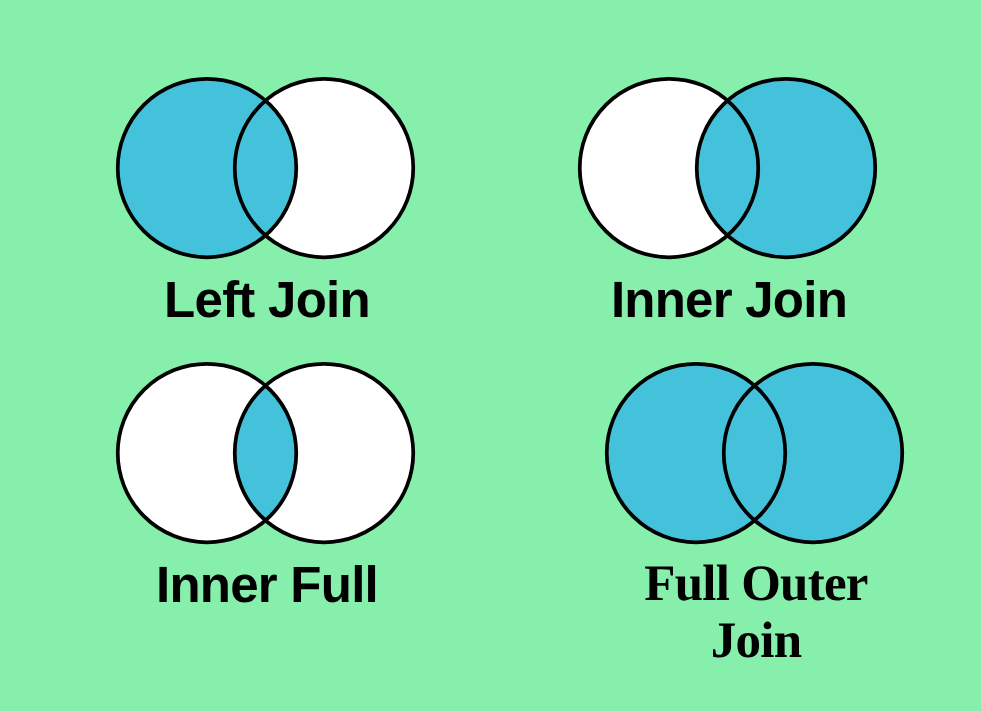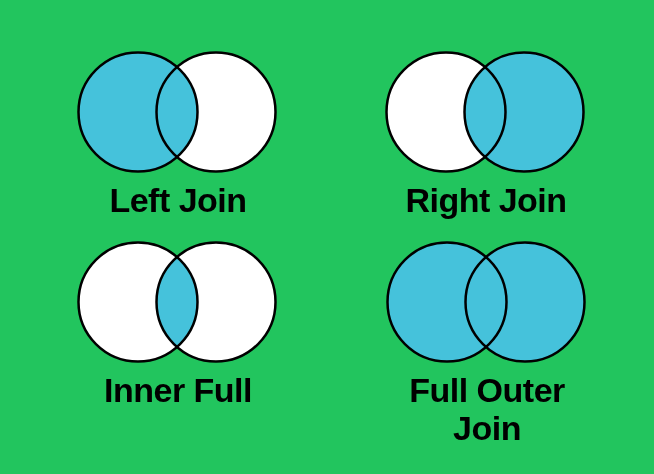--- a/index.html
+++ b/index.html
@@ -10,31 +10,31 @@
     width: 654px;
     height: 474px;
     overflow: hidden;
     background: #ffffff;
     font-family: "Liberation Sans", sans-serif;
   }
   .canvas {
     position: relative;
     width: 654px;
     height: 474px;
-    background: #22c55e;
+    background: #86efac;
   }
   .venn-block {
     position: absolute;
     margin: 0;
     width: 206px;
   }
   .pos-tl { left: 75px;  top: 47px;  }
   .pos-tr { left: 383px; top: 47px;  }
   .pos-bl { left: 75px;  top: 237px; }
-  .pos-br { left: 384px; top: 237px; }
+  .pos-br { left: 401px; top: 237px; font-family: Liberation Serif, serif; }
   .venn-svg {
     display: block;
     width: 206px;
     height: 130px;
   }
   .venn-label {
     margin-top: 4px;
     text-align: center;
     font-weight: bold;
     font-size: 34px;
@@ -66,21 +66,21 @@
   </figure>
 
   <figure class="venn-block pos-tr">
     <svg class="venn-svg" viewBox="0 0 206 130">
         <circle cx="63" cy="65" r="59.5" fill="#ffffff"></circle>
         <circle cx="141" cy="65" r="59.5" fill="#45c2db"></circle>
         <path d="M 102 20.063934306617362 A 59.5 59.5 0 0 1 102 109.93606569338263 A 59.5 59.5 0 0 1 102 20.063934306617362 Z" fill="#45c2db"></path>
         <circle cx="63" cy="65" r="59.5" fill="none" stroke="#000000" stroke-width="2.5"></circle>
         <circle cx="141" cy="65" r="59.5" fill="none" stroke="#000000" stroke-width="2.5"></circle>
       </svg>
-    <figcaption class="venn-label">Right Join</figcaption>
+    <figcaption class="venn-label">Inner Join</figcaption>
   </figure>
 
   <figure class="venn-block pos-bl">
     <svg class="venn-svg" viewBox="0 0 206 130">
         <circle cx="63" cy="65" r="59.5" fill="#ffffff"></circle>
         <circle cx="141" cy="65" r="59.5" fill="#ffffff"></circle>
         <path d="M 102 20.063934306617362 A 59.5 59.5 0 0 1 102 109.93606569338263 A 59.5 59.5 0 0 1 102 20.063934306617362 Z" fill="#45c2db"></path>
         <circle cx="63" cy="65" r="59.5" fill="none" stroke="#000000" stroke-width="2.5"></circle>
         <circle cx="141" cy="65" r="59.5" fill="none" stroke="#000000" stroke-width="2.5"></circle>
       </svg>

